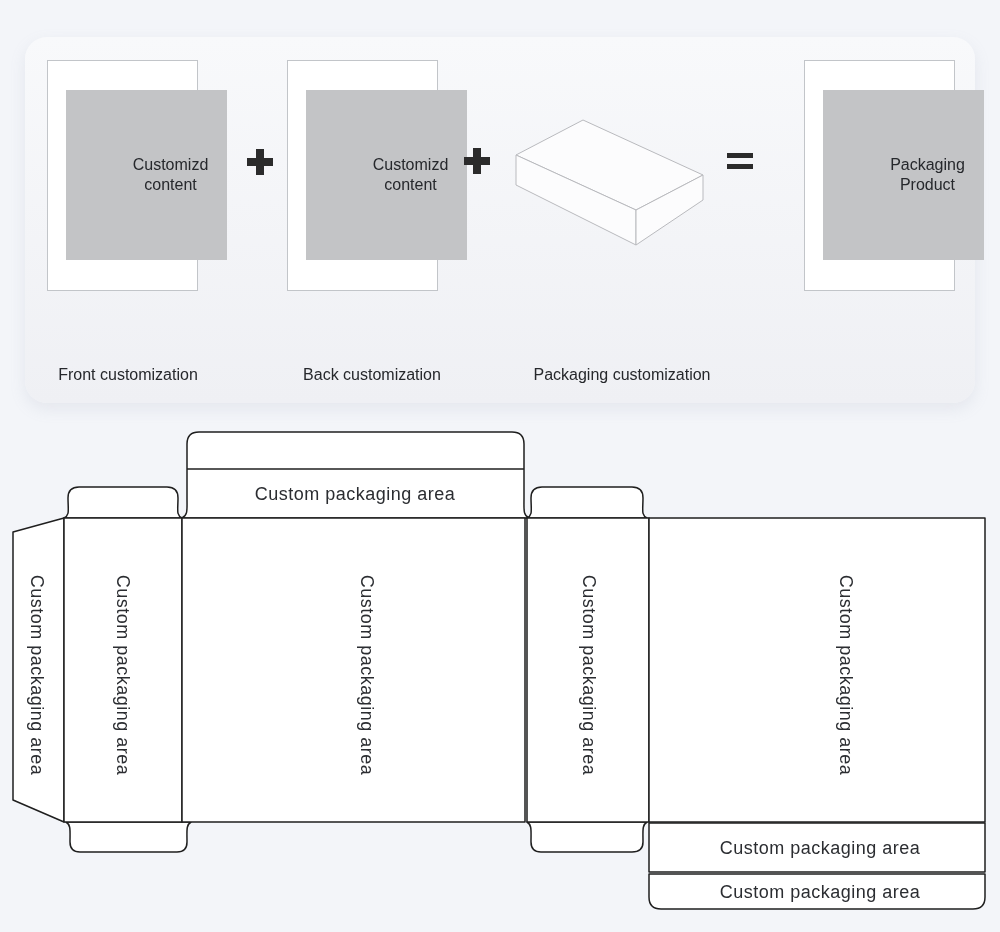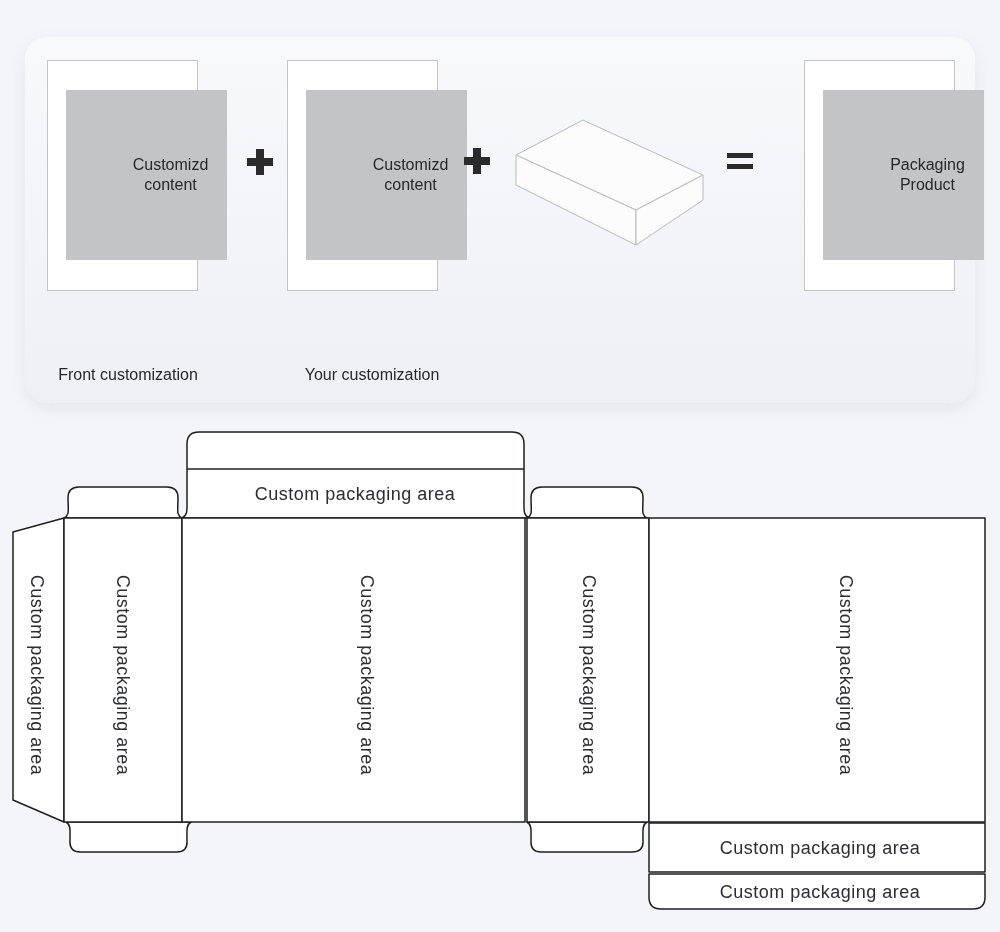--- a/index.html
+++ b/index.html
@@ -84,21 +84,22 @@
 
     <div class="op equals" style="left:715px;top:124px;"></div>
 
     <div class="card card3">
       <div class="placeholder">
         <span>Packaging Product</span>
       </div>
     </div>
 
     <div class="caption cap1">Front customization</div>
-    <div class="caption cap2">Your customization</div>
+    <div class="caption cap2">Back customization</div>
+    <div class="caption cap3">Packaging customization</div>
   </section>
 
   <svg class="dieline" width="1000" height="512" viewBox="0 0 1000 512">
 
     <path class="dl-shape" d="M13,112 L64,98 L64,402 L13,380 Z"></path>
     <path class="dl-shape" d="M182,98 C188,95 187,90 187,78 L187,24 Q187,12 199,12 L512,12 Q524,12 524,24 L524,78 C524,90 523,95 529,98 Z"></path>
     <path class="dl-shape" d="M64,98 C70,95 68,90 68,78 Q68,67 79,67 L167,67 Q178,67 178,78 C178,90 176,95 182,98 Z"></path>
     <path class="dl-shape" d="M527,98 C533,95 531,90 531,78 Q531,67 542,67 L632,67 Q643,67 643,78 C643,90 641,95 647,98 Z"></path>
     <path class="dl-shape" d="M66,402 C71,405 70,410 70,422 Q70,432 80,432 L177,432 Q187,432 187,422 C187,410 186,405 191,402 Z"></path>
     <path class="dl-shape" d="M527,402 C532,405 531,410 531,422 Q531,432 541,432 L632,432 Q643,432 643,422 C643,410 642,405 647,402 Z"></path>

